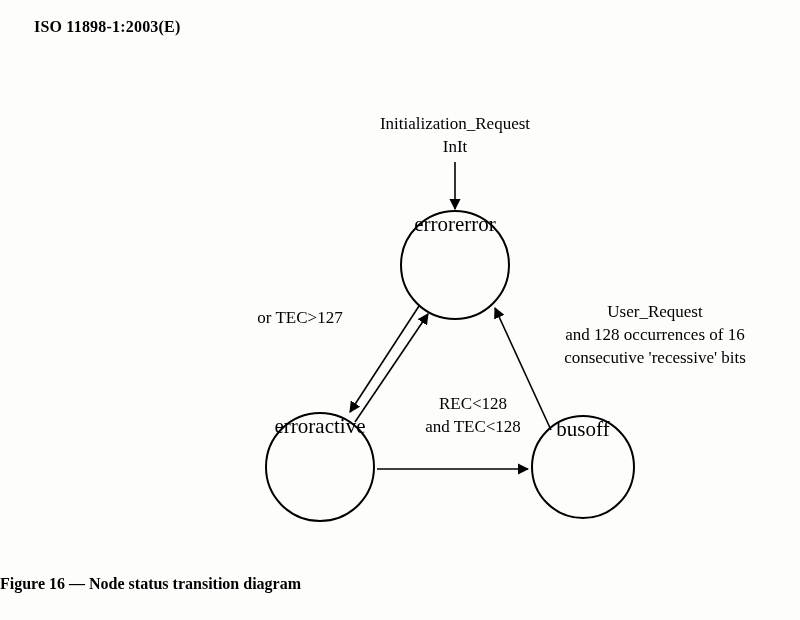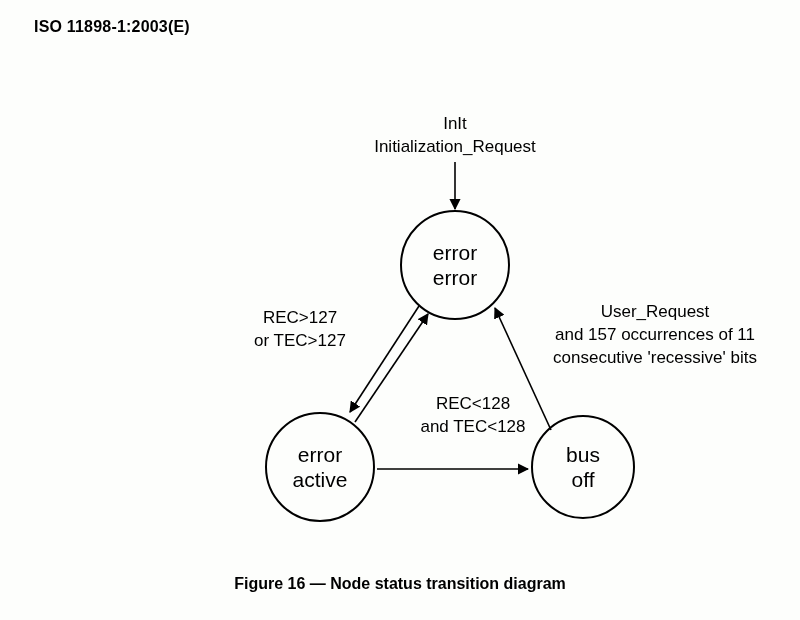--- a/index.html
+++ b/index.html
@@ -13,20 +13,21 @@
     background: #fdfefc;
     font-family: "Liberation Sans", sans-serif;
     color: #000000;
     overflow: hidden;
     position: relative;
   }
   #page {
     position: relative;
     width: 800px;
     height: 478px;
+    font-family: Liberation Serif, serif;
   }
   #doc-header {
     position: absolute;
     left: 34px;
     top: 18px;
     font-size: 16px;
     font-weight: bold;
     letter-spacing: 0.2px;
     white-space: nowrap;
   }
@@ -44,22 +45,21 @@
     width: 800px;
     height: 560px;
   }
   .state-node {
     position: absolute;
     border: 2px solid #000000;
     border-radius: 50%;
     background: transparent;
     box-sizing: border-box;
     display: flex;
-    flex-direction: column;
-    align-items: center;
+    align-items: flex-start;
     justify-content: center;
   }
   .state-label-line {
     font-size: 21px;
     line-height: 25px;
     white-space: nowrap;
     text-align: center;
   }
   .edge-label {
     position: absolute;
@@ -67,21 +67,20 @@
     line-height: 23px;
     text-align: center;
     white-space: nowrap;
   }
   .edge-label.left-block { text-align: center; }
   #figure-caption {
     position: absolute;
     left: 0;
     top: 575px;
     width: 800px;
-    text-align: center;
     font-size: 16px;
     font-weight: bold;
     white-space: nowrap;
   }
 </style>
 </head>
 <body>
 
 <div id="page">
 
@@ -101,53 +100,52 @@
       <line x1="419" y1="306" x2="350" y2="412" stroke="#000000" stroke-width="1.6" marker-end="url(#arrowhead)"></line>
 
       <line x1="355" y1="422" x2="428" y2="314" stroke="#000000" stroke-width="1.6" marker-end="url(#arrowhead)"></line>
 
       <line x1="551" y1="430" x2="495" y2="308" stroke="#000000" stroke-width="1.6" marker-end="url(#arrowhead)"></line>
 
       <line x1="377" y1="469" x2="528" y2="469" stroke="#000000" stroke-width="1.6" marker-end="url(#arrowhead)"></line>
     </svg>
 
     <div class="edge-label" style="left:355px; top:112px; width:200px;">
+      <div>Initialization_Request</div>
       <div>InIt</div>
-      <div>Initialization_Request</div>
     </div>
 
     <div class="state-node" style="left:400px; top:210px; width:110px; height:110px;">
       <div class="state-label-line">error</div>
       <div class="state-label-line">error</div>
     </div>
 
     <div class="state-node" style="left:265px; top:412px; width:110px; height:110px;">
       <div class="state-label-line">error</div>
       <div class="state-label-line">active</div>
     </div>
 
     <div class="state-node" style="left:531px; top:415px; width:104px; height:104px;">
       <div class="state-label-line">bus</div>
       <div class="state-label-line">off</div>
     </div>
 
     <div class="edge-label left-block" style="left:215px; top:306px; width:170px;">
-      <div>REC&gt;127</div>
       <div>or TEC&gt;127</div>
     </div>
 
     <div class="edge-label" style="left:398px; top:392px; width:150px;">
       <div>REC&lt;128</div>
       <div>and TEC&lt;128</div>
     </div>
 
 
     <div class="edge-label" style="left:520px; top:300px; width:270px;text-align:center;">
       <div>User_Request</div>
-      <div>and 157 occurrences of 11</div>
+      <div>and 128 occurrences of 16</div>
       <div>consecutive 'recessive' bits</div>
     </div>
 
   </div>
 
   <div id="figure-caption">Figure 16 — Node status transition diagram</div>
 
 </div>
 
 </body></html>

